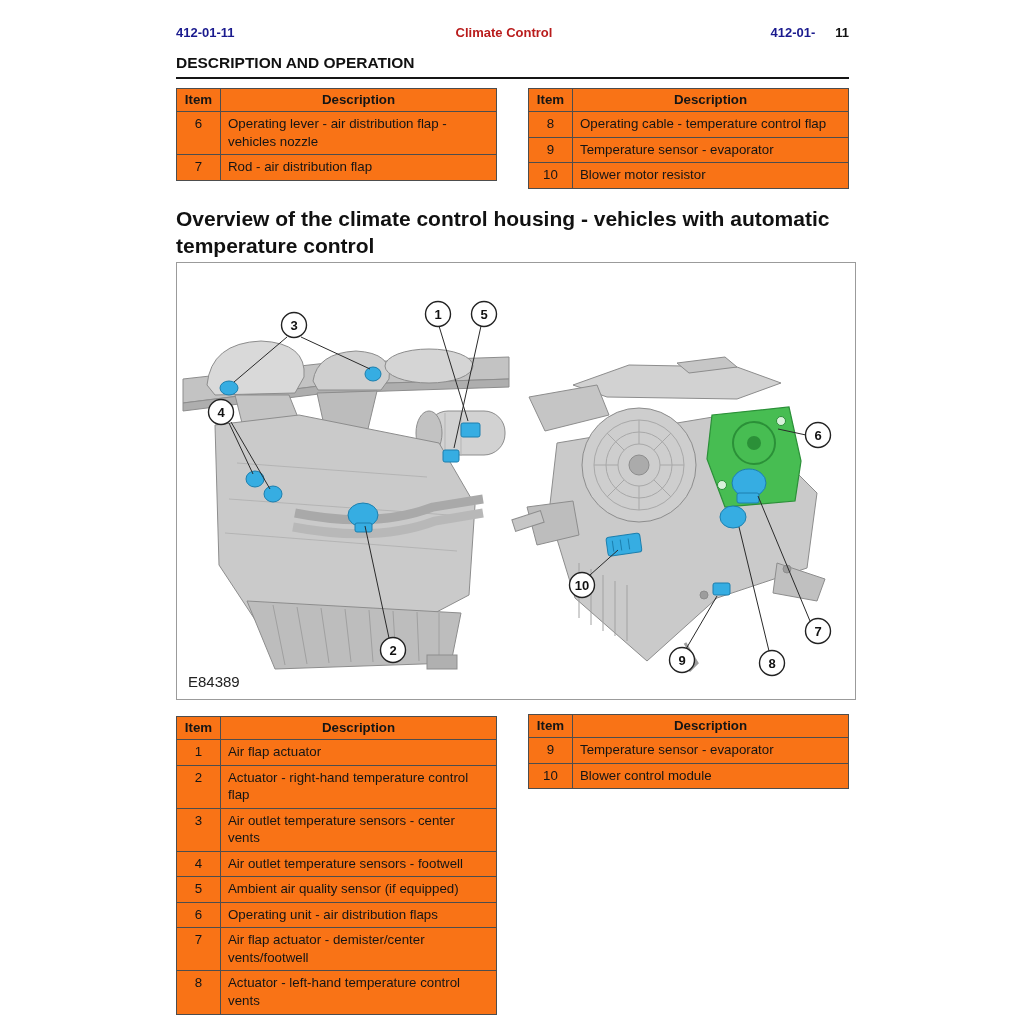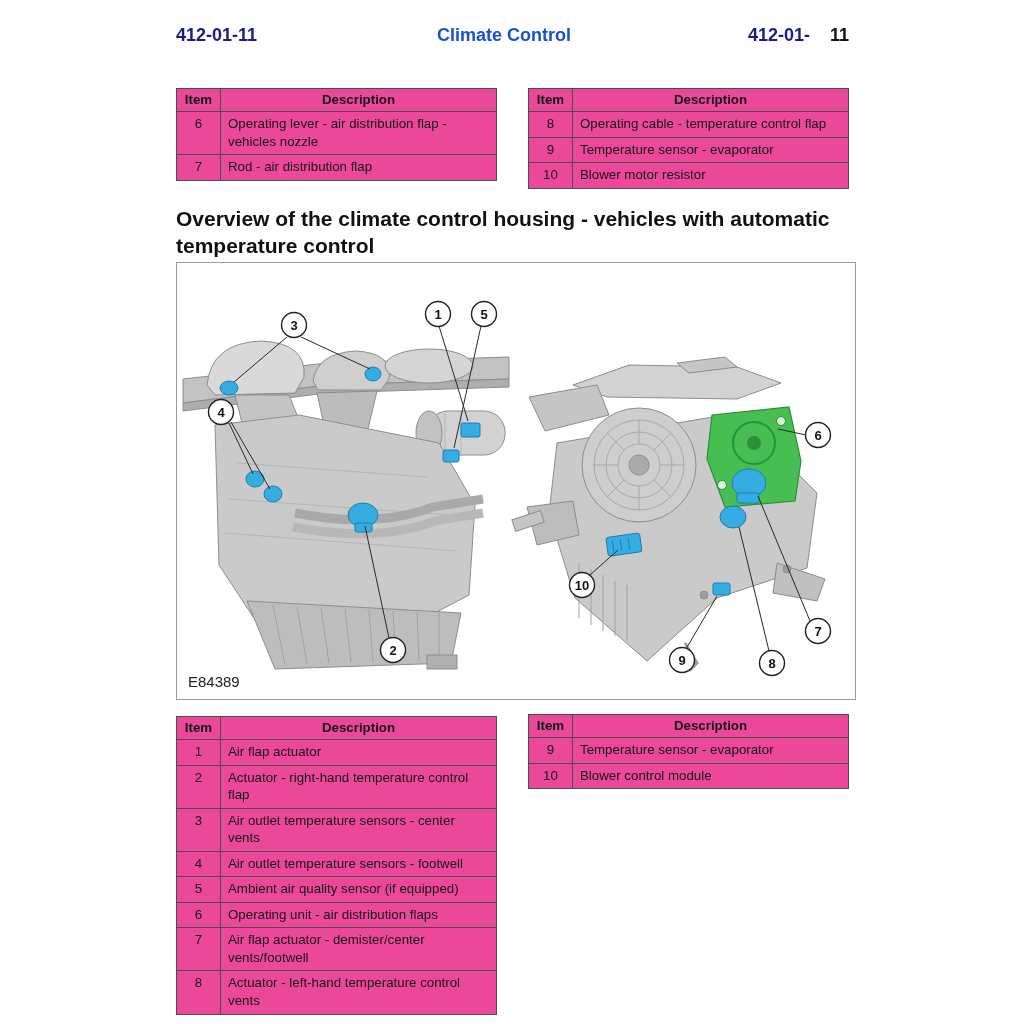--- a/index.html
+++ b/index.html
@@ -1,34 +1,34 @@
 <!DOCTYPE html>
 <html><head>
 <meta charset="utf-8">
 <style>
   html, body { margin:0; padding:0; background:#ffffff; }
   body { font-family:"Liberation Sans", sans-serif; }
   .page { position:relative; width:1024px; height:1024px; background:#fff; overflow:hidden; }
 
   
   .topbar { position:absolute; top:25px; left:0; width:1024px; height:20px;
-            font-size:18px; font-weight:bold; }
+            font-size:13px; font-weight:bold; }
   .ref-left  { position:absolute; left:176px; color:#1a1a8e; }
-  .doc-title { position:absolute; left:0; right:16px; text-align:center; color:#1d4ed8; }
+  .doc-title { position:absolute; left:0; right:16px; text-align:center; color:#b91c1c; }
   .ref-right { position:absolute; right:175px; color:#1a1a8e; }
   .ref-right .suffix { color:#111111;margin-left:20px; }
 
   
   .section-title { position:absolute; left:176px; top:54px; width:673px; margin:0;
                    font-size:15.5px; font-weight:bold; color:#111;
                    border-bottom:2px solid #151515; padding-bottom:5px; }
 
   
   .spec-table { position:absolute; width:321px; border-collapse:collapse;
-                table-layout:fixed; font-size:13.3px; color:#151515; background:#ec4899; }
+                table-layout:fixed; font-size:13.3px; color:#151515; background:#f97316; }
   .spec-table th, .spec-table td { border:1px solid #4d4d4d; }
   .spec-table th { font-weight:bold; text-align:center; padding:3px 4px 4px; }
   .spec-table td { padding:3px 7px 4px; line-height:1.32; vertical-align:top; text-align:left; }
   .spec-table td.item { text-align:center; padding:3px 2px 4px; }
   col.c-item { width:44px; }
   .t-top-left  { left:176px; top:88px; }
   .t-top-right { left:528px; top:88px; }
   .t-bot-left  { left:176px; top:716px; }
   .t-bot-right { left:528px; top:714px; }
 
@@ -49,20 +49,21 @@
 <body>
 
 <div class="page">
 
   <div class="topbar">
     <span class="ref-left">412-01-11</span>
     <span class="doc-title">Climate Control</span>
     <span class="ref-right"><span>412-01-</span><span class="suffix">11</span></span>
   </div>
 
+  <h1 class="section-title">DESCRIPTION AND OPERATION</h1>
 
   <table class="spec-table t-top-left">
     <colgroup>
         <col class="c-item">
         <col>
       </colgroup>
     <thead>
       <tr>
         <th>Item</th>
         <th>Description</th>

